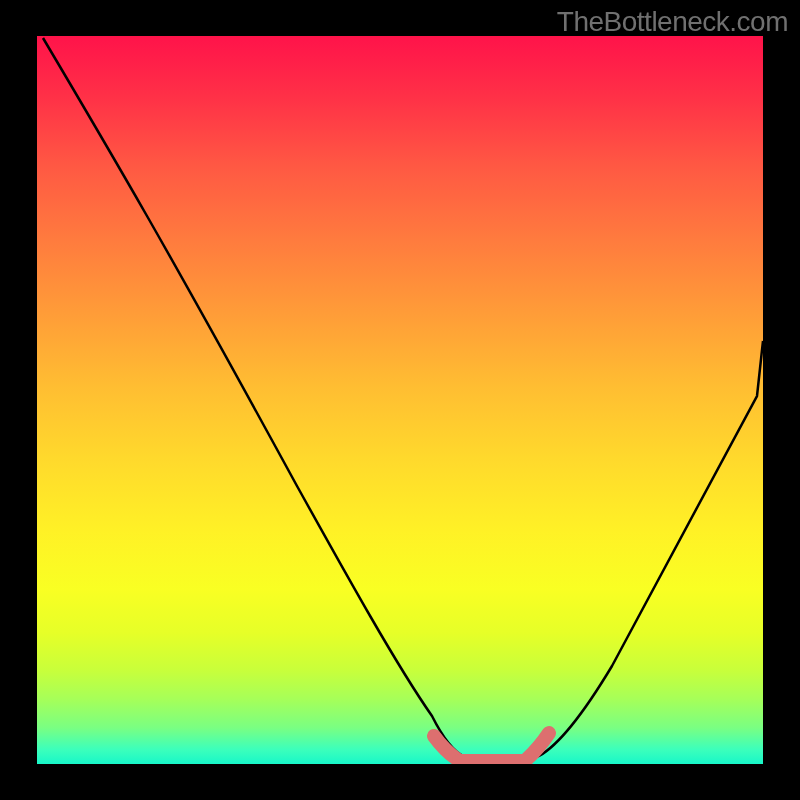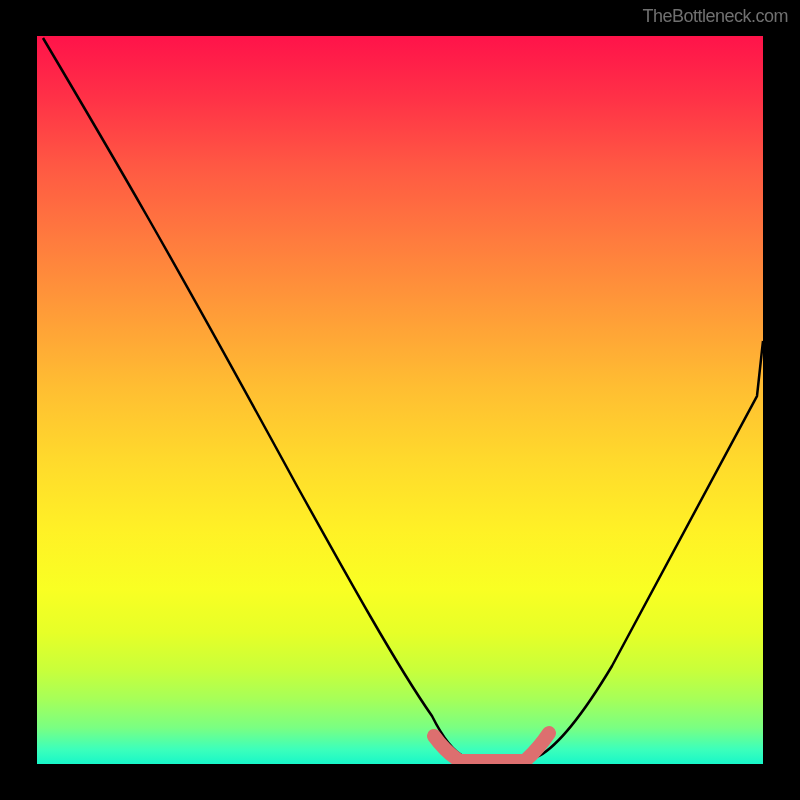--- a/index.html
+++ b/index.html
@@ -9,21 +9,21 @@
     background: #000;
     position: relative;
     font-family: Arial, Helvetica, sans-serif;
     overflow: hidden;
   }
   .watermark {
     position: absolute;
     top: 6px;
     right: 12px;
     color: #707070;
-    font-size: 18px;
+    font-size: 28px;
     font-weight: 500;
     z-index: 10;
     letter-spacing: -0.5px;
   }
   .plot-area {
     position: absolute;
     left: 37px;
     top: 36px;
     width: 726px;
     height: 728px;

